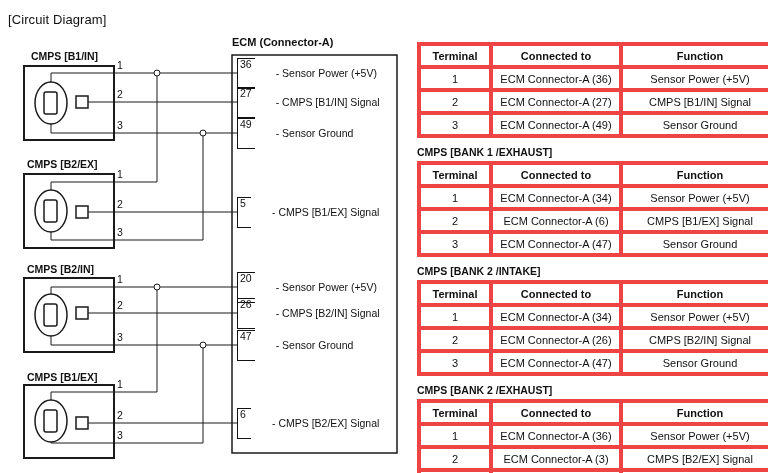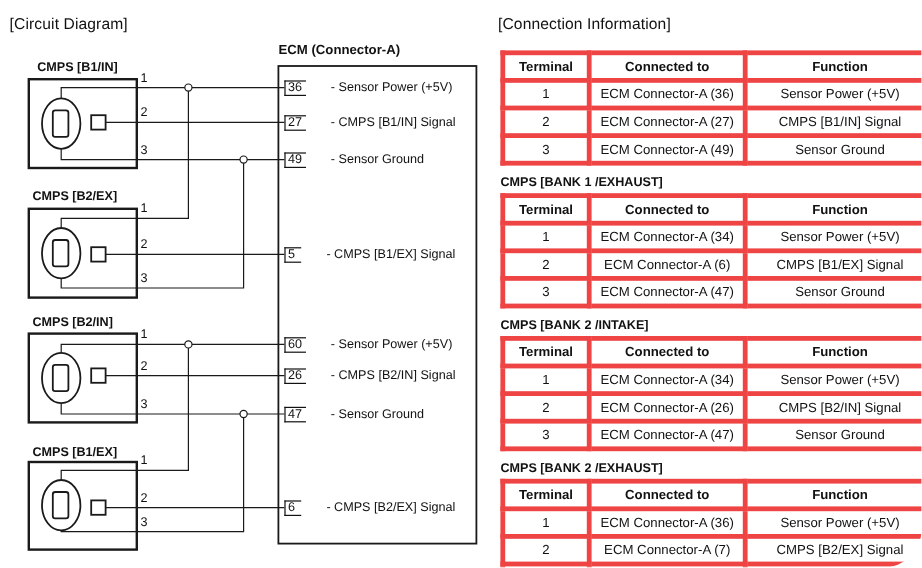--- a/index.html
+++ b/index.html
@@ -1,28 +1,28 @@
 <!DOCTYPE html>
 <html><head>
 <meta charset="utf-8">
 <style>
   html,body{margin:0;padding:0;background:#fff;}
   .screen{
     position:relative;width:768px;height:473px;background:#fff;overflow:hidden;
-    font-family:"Liberation Sans",sans-serif;color:#111;border-radius:32px;
+    font-family:"Liberation Sans",sans-serif;color:#111;
   }
   .abs{position:absolute;}
   .section-title{font-size:13px;color:#111;letter-spacing:0.1px;}
   .conn-label{font-size:10.5px;font-weight:bold;white-space:nowrap;}
   .pin-num{font-size:10.5px;width:14px;text-align:left;}
   .ecm-title{font-size:11px;font-weight:bold;text-align:left;width:165px;}
   .ecm-pin{display:flex;align-items:center;height:16px;white-space:nowrap;}
   .pin-box{
     display:inline-block;border:1px solid #111;border-right:none;
-    padding:0 3px 0 2px;font-size:10.5px;line-height:11px;min-width:8px;text-align:left;
+    padding:0 3px 18px 2px;font-size:10.5px;line-height:11px;min-width:8px;text-align:left;
   }
   .pin-desc{font-size:10.5px;margin-left:21px;}
   svg{position:absolute;left:0;top:0;}
   .tables-wrap{position:absolute;left:417px;top:42px;width:336px;}
   .table-heading{font-size:10.5px;font-weight:bold;height:13px;margin:0 0 2px 0;white-space:nowrap;}
   table.conn{
     border-collapse:collapse;width:336px;table-layout:fixed;
     margin:0 0 8px 0;border:2px solid #111;
   }
   table.conn th,table.conn td{
@@ -125,37 +125,36 @@
   </div>
   <div class="abs ecm-pin" style="left:237px;top:125px">
     <span class="pin-box">49</span>
     <span class="pin-desc">- Sensor Ground</span>
   </div>
   <div class="abs ecm-pin" style="left:237px;top:204px">
     <span class="pin-box">5</span>
     <span class="pin-desc">- CMPS [B1/EX] Signal</span>
   </div>
   <div class="abs ecm-pin" style="left:237px;top:279px">
-    <span class="pin-box">60</span>
+    <span class="pin-box">20</span>
     <span class="pin-desc">- Sensor Power (+5V)</span>
   </div>
   <div class="abs ecm-pin" style="left:237px;top:305px">
     <span class="pin-box">26</span>
     <span class="pin-desc">- CMPS [B2/IN] Signal</span>
   </div>
   <div class="abs ecm-pin" style="left:237px;top:337px">
     <span class="pin-box">47</span>
     <span class="pin-desc">- Sensor Ground</span>
   </div>
   <div class="abs ecm-pin" style="left:237px;top:415px">
     <span class="pin-box">6</span>
     <span class="pin-desc">- CMPS [B2/EX] Signal</span>
   </div>
 
-  <div class="abs section-title" style="left:415px;top:12px">[Connection Information]</div>
 
   <div class="tables-wrap">
 
     <div>
       <table class="conn">
         <thead>
           <tr>
             <th class="col-terminal">Terminal</th>
             <th class="col-connected">Connected to</th>
             <th class="col-function">Function</th>
@@ -252,21 +251,21 @@
           </tr>
         </thead>
         <tbody>
           <tr>
             <td>1</td>
             <td>ECM Connector-A (36)</td>
             <td>Sensor Power (+5V)</td>
           </tr>
           <tr>
             <td>2</td>
-            <td>ECM Connector-A (7)</td>
+            <td>ECM Connector-A (3)</td>
             <td>CMPS [B2/EX] Signal</td>
           </tr>
           <tr>
             <td>3</td>
             <td>ECM Connector-A (49)</td>
             <td>Sensor Ground</td>
           </tr>
         </tbody>
       </table>
     </div>

